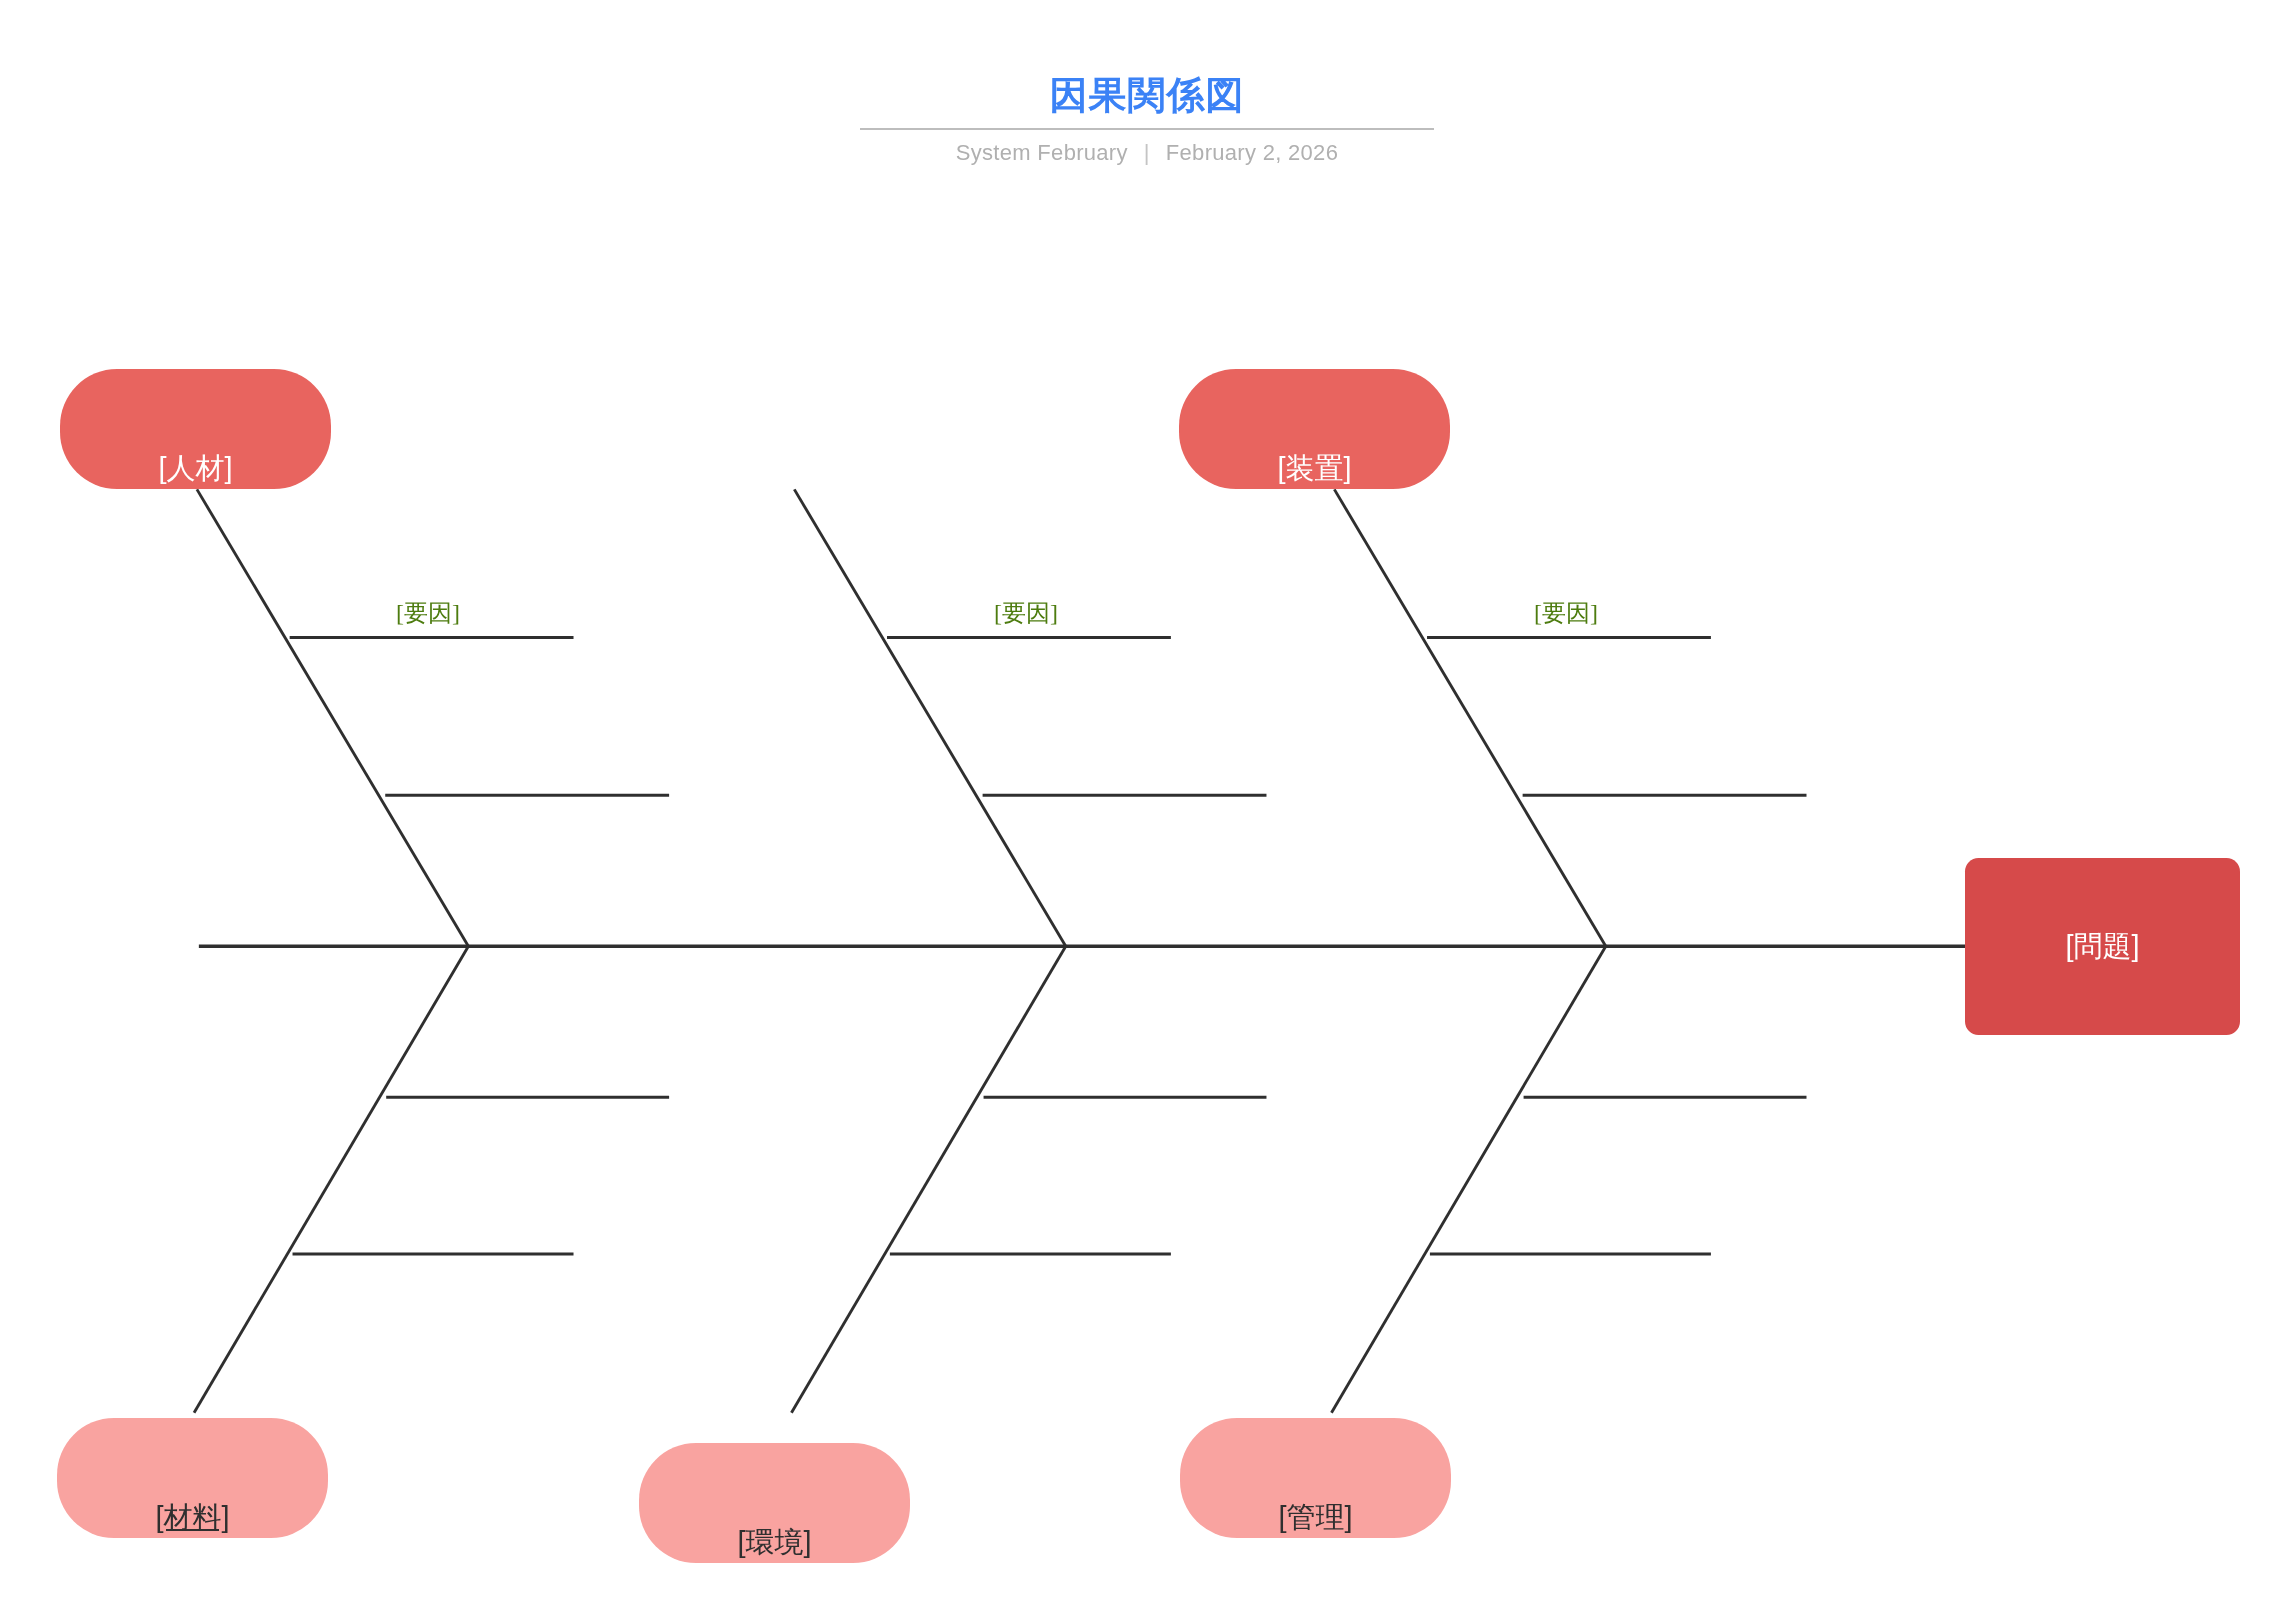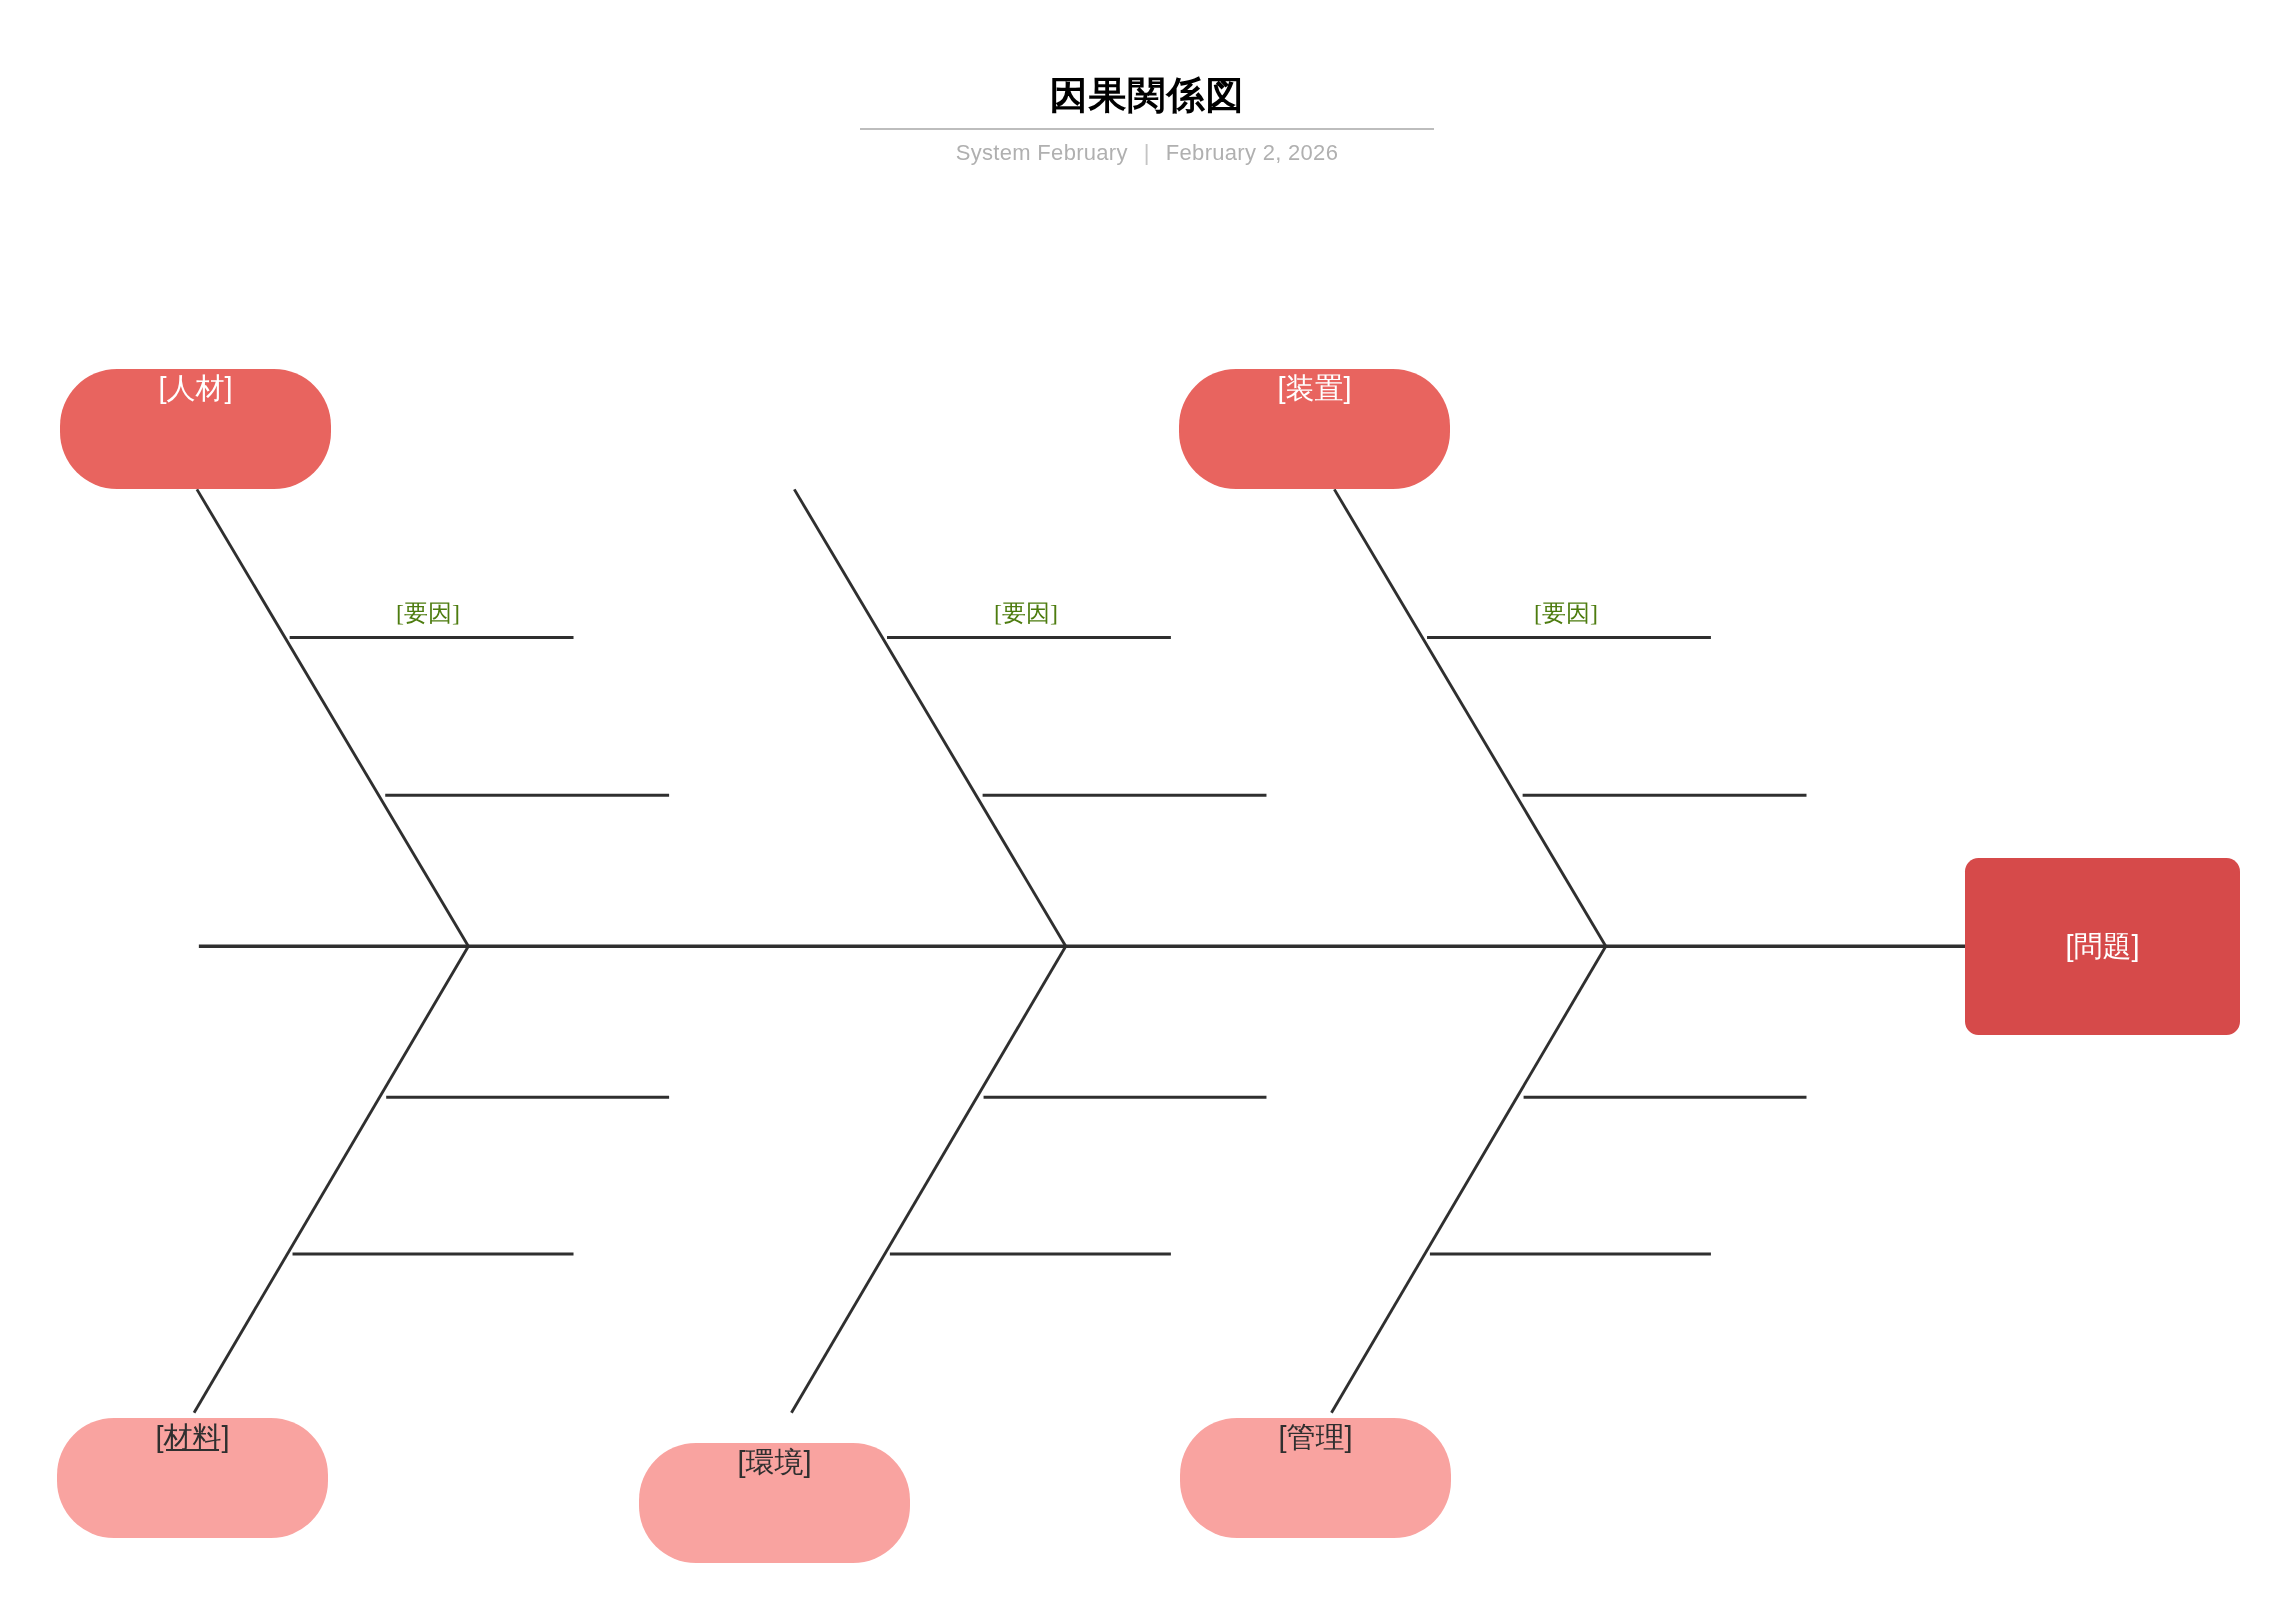--- a/index.html
+++ b/index.html
@@ -24,21 +24,21 @@
   .header {
     position: absolute;
     left: 0;
     top: 75px;
     width: 2294px;
     text-align: center;
   }
   .doc-title {
     font-size: 38px;
     font-weight: bold;
-    color: #000000;
+    color: #3b82f6;
     letter-spacing: 1px;
     line-height: 1.1;
     margin: 0;
   }
   .title-rule {
     width: 574px;
     height: 1.9px;
     background: #bdbdbd;
     margin: 11.5px auto 9.6px auto;
   }
@@ -60,21 +60,21 @@
     left: 0;
     top: 0;
     width: 2294px;
     height: 1600px;
   }
 
   
   .cat-box {
     position: absolute;
     display: flex;
-    align-items: flex-start;
+    align-items: flex-end;
     justify-content: center;
     border-radius: 57px;
     font-size: 29px;
     box-sizing: border-box;
     padding: 0 13.4px;
     text-align: center;
   }
   .cat-top {
     background: #e8645f;
     color: #ffffff;

